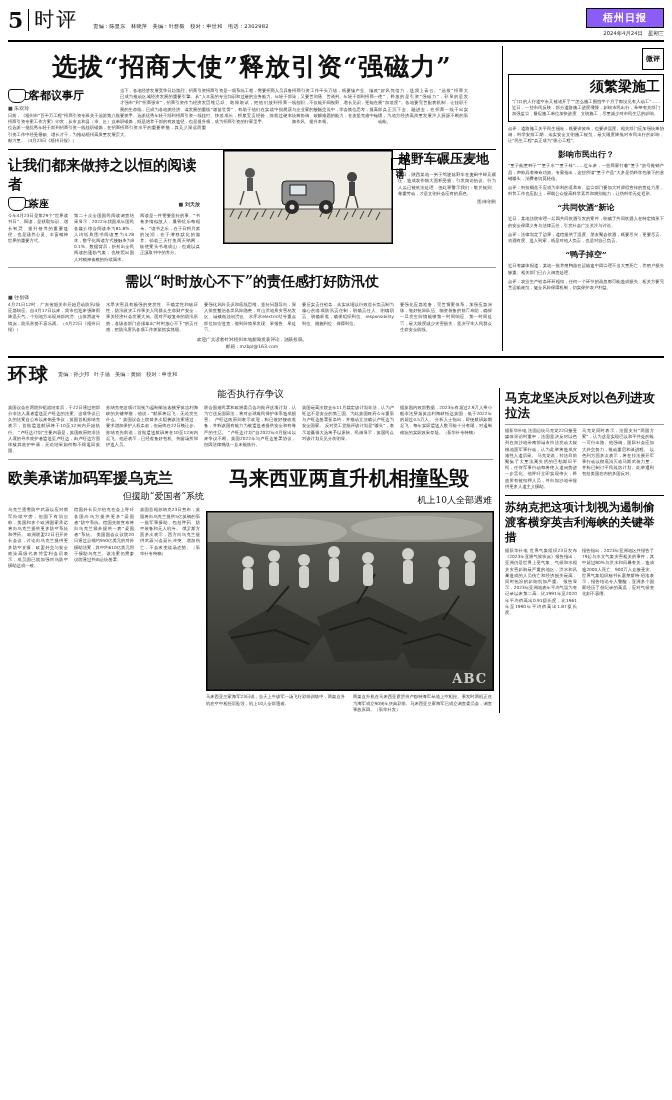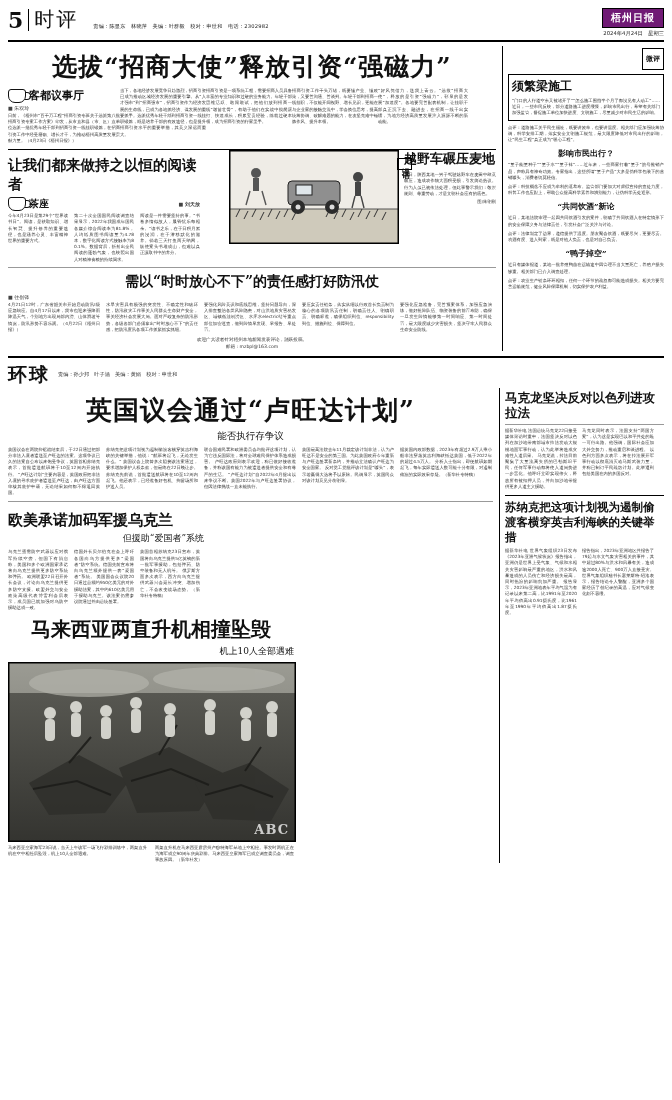--- a/index.html
+++ b/index.html
@@ -11,50 +11,50 @@
   .page{position:relative;width:672px;height:1100px;box-sizing:border-box;padding:6px 8px;}
 
   
   .masthead{display:flex;align-items:flex-start;justify-content:space-between;border-bottom:2px solid #000;padding-bottom:3px;}
   .mh-left{display:flex;align-items:center;gap:5px;}
   .mh-num{font-size:22px;font-weight:bold;line-height:1;font-family:"DejaVu Serif","Liberation Serif",serif;}
   .mh-sep{width:1px;height:22px;background:#000;}
   .mh-title{font-size:20px;font-weight:normal;letter-spacing:2px;font-family:"DejaVu Serif","Liberation Serif",serif;}
   .mh-credits{font-size:5.2px;color:#222;margin-left:10px;align-self:flex-end;padding-bottom:3px;letter-spacing:.2px;}
   .mh-right{text-align:right;}
-  .nameplate{border:1px solid #000;background:#701a75;color:#fff;font-size:10px;font-weight:bold;padding:2px 8px;letter-spacing:1px;display:inline-block;font-family:"DejaVu Serif","Liberation Serif",serif;}
+  .nameplate{border:1px solid #000;background:#8b5cf6;color:#fff;font-size:10px;font-weight:bold;padding:2px 16px;letter-spacing:1px;display:inline-block;font-family:"DejaVu Serif","Liberation Serif",serif;}
   .mh-date{font-size:5.3px;color:#222;margin-top:2px;}
 
   
   .rule{height:1px;background:#000;}
   .rule-thin{height:1px;background:#999;}
   .headline{font-family:"DejaVu Serif","Liberation Serif",serif;font-weight:bold;text-align:center;}
   .tiny{font-size:4.3px;line-height:1.45;color:#333;word-break:break-all;text-align:justify;}
   .byline{font-size:5px;color:#444;margin:2px 0;}
 
   
   .sec1{display:flex;gap:6px;margin-top:4px;}
   .sec1-main{flex:1 1 auto;width:488px;}
   .sec1-side{width:160px;border-left:1px solid #000;padding-left:5px;}
   .h1{font-size:25px;letter-spacing:1px;margin:4px 0 5px;}
 
   
   .side-badge{display:inline-block;border:1px solid #000;font-size:7px;padding:5px 3px;font-weight:bold;font-family:"DejaVu Serif","Liberation Serif",serif;}
   .side-box{border:1px solid #000;margin-top:4px;padding:3px;}
-  .side-box h4{font-size:12px;margin:0 0 3px;text-align:left;font-family:"DejaVu Serif","Liberation Serif",serif;}
+  .side-box h4{font-size:14px;margin:0 0 3px;text-align:right;font-family:"DejaVu Serif","Liberation Serif",serif;}
   .side-sub{font-size:8px;text-align:center;font-weight:bold;margin:5px 0 3px;font-family:"DejaVu Serif","Liberation Serif",serif;}
 
   
   .pill{display:flex;align-items:center;gap:3px;font-family:"DejaVu Serif","Liberation Serif",serif;font-weight:bold;font-size:11px;}
   .pill .cup{width:16px;height:12px;border:1.4px solid #111;border-radius:3px 3px 7px 7px;position:relative;}
   .pill .cup:after{content:"";position:absolute;right:-6px;top:2px;width:5px;height:6px;border:1.4px solid #111;border-left:none;border-radius:0 6px 6px 0;}
 
   
   .h2{font-size:14.5px;text-align:left;margin:6px 0 3px;}
-  .midrow{display:flex;gap:8px;}
+  .midrow{display:flex;gap:2px;}
   .cartoon{border:1px solid #000;background:#e9e9e9;position:relative;overflow:hidden;}
   .cartoon-title{font-family:"DejaVu Serif","Liberation Serif",serif;font-weight:bold;font-size:13px;}
   .manhua-badge{writing-mode:vertical-rl;border:1px solid #000;font-size:8px;padding:3px 1px;font-weight:bold;letter-spacing:2px;}
 
   .h3{font-size:14px;margin:5px 0 3px;text-align:center;}
 
   .feedback{font-size:4.6px;text-align:center;color:#333;line-height:1.6;margin-top:3px;}
 
   
   .sec2-head{display:flex;align-items:center;gap:8px;border-top:2px solid #000;margin-top:5px;padding-top:4px;}
@@ -223,21 +223,20 @@
     </div>
   </div>
 
   <div class="sec2-head">
     <span class="sec2-title">环球</span>
     <span class="sec2-credits">责编：孙少邦　叶子涵　美编：黄娟　校对：申世和</span>
   </div>
 
   <div class="sec2">
     <div class="sec2-main">
-      <div class="headline h-big">英国议会通过“卢旺达计划”</div>
       <div class="sub-c">能否执行存争议</div>
       <div style="display:flex;gap:6px;">
         <div class="tiny" style="width:92px;">
           <span>英国议会在两院拉锯战结束后，于22日通过把部分非法入境者遣送至卢旺达的法案。这项争议已久的法案自公布以来饱受争议，英国首相苏纳克表示，首批遣送航班将于10至12周内开始执行。</span>
           <span>“卢旺达计划”主要内容是，英国政府把非法入境的寻求庇护者遣送至卢旺达，由卢旺达方面审核其庇护申请，无论结果如何都不得返回英国。</span>
         </div>
         <div class="tiny" style="width:92px;">
           <span>苏纳克把这项计划视为遏制偷渡客横穿英吉利海峡的关键举措，他说：“航班将起飞，无论发生什么。”</span>
           <span>英国议会上院曾多次阻挠该法案通过，要求增加保护人权条款，但最终在22日晚让步。</span>
           <span>苏纳克先前说，首批遣送航班将在10至12周内起飞。他还表示，已经准备好包机、拘留场所和护送人员。</span>
@@ -252,21 +251,21 @@
           <span>反对党工党批评该计划是“噱头”，表示若赢得大选将予以废除。民调显示，英国民众对该计划意见分歧明显。</span>
         </div>
         <div class="tiny" style="width:92px;">
           <span>据英国内政部数据，2023年有超过2.9万人乘小船非法穿越英吉利海峡抵达英国，低于2022年的超过4.5万人。</span>
           <span>分析人士指出，即便航班如期起飞，每年实际遣送人数可能十分有限，对遏制偷渡的实际效果存疑。（新华社专特稿）</span>
         </div>
       </div>
 
       <div class="rule-thin" style="margin:5px 0 3px;"></div>
 
-      <div style="display:flex;gap:2px;flex-direction:column;">
+      <div style="display:flex;gap:2px;">
         <div style="width:196px;">
           <div class="headline h4">欧美承诺加码军援乌克兰</div>
           <div class="sub-s">但援助“爱国者”系统</div>
           <div style="display:flex;gap:6px;">
             <div class="tiny" style="width:60px;">
               <span>乌克兰亟需防空武器以应对俄军持续空袭，但国下有消息称，美国和多个欧洲国家承诺将向乌克兰提供更多防空系统和弹药。</span>
               <span>欧洲联盟22日召开外长会议，讨论向乌克兰提供更多防空支援。欧盟外交与安全政策高级代表博雷利会后表示，成员国已就加强对乌防空援助达成一致。</span>
             </div>
             <div class="tiny" style="width:60px;">
               <span>德国外长贝尔伯克在会上呼吁各国向乌方提供更多“爱国者”防空系统。德国先前宣布将向乌克兰额外提供一套“爱国者”系统。</span>

